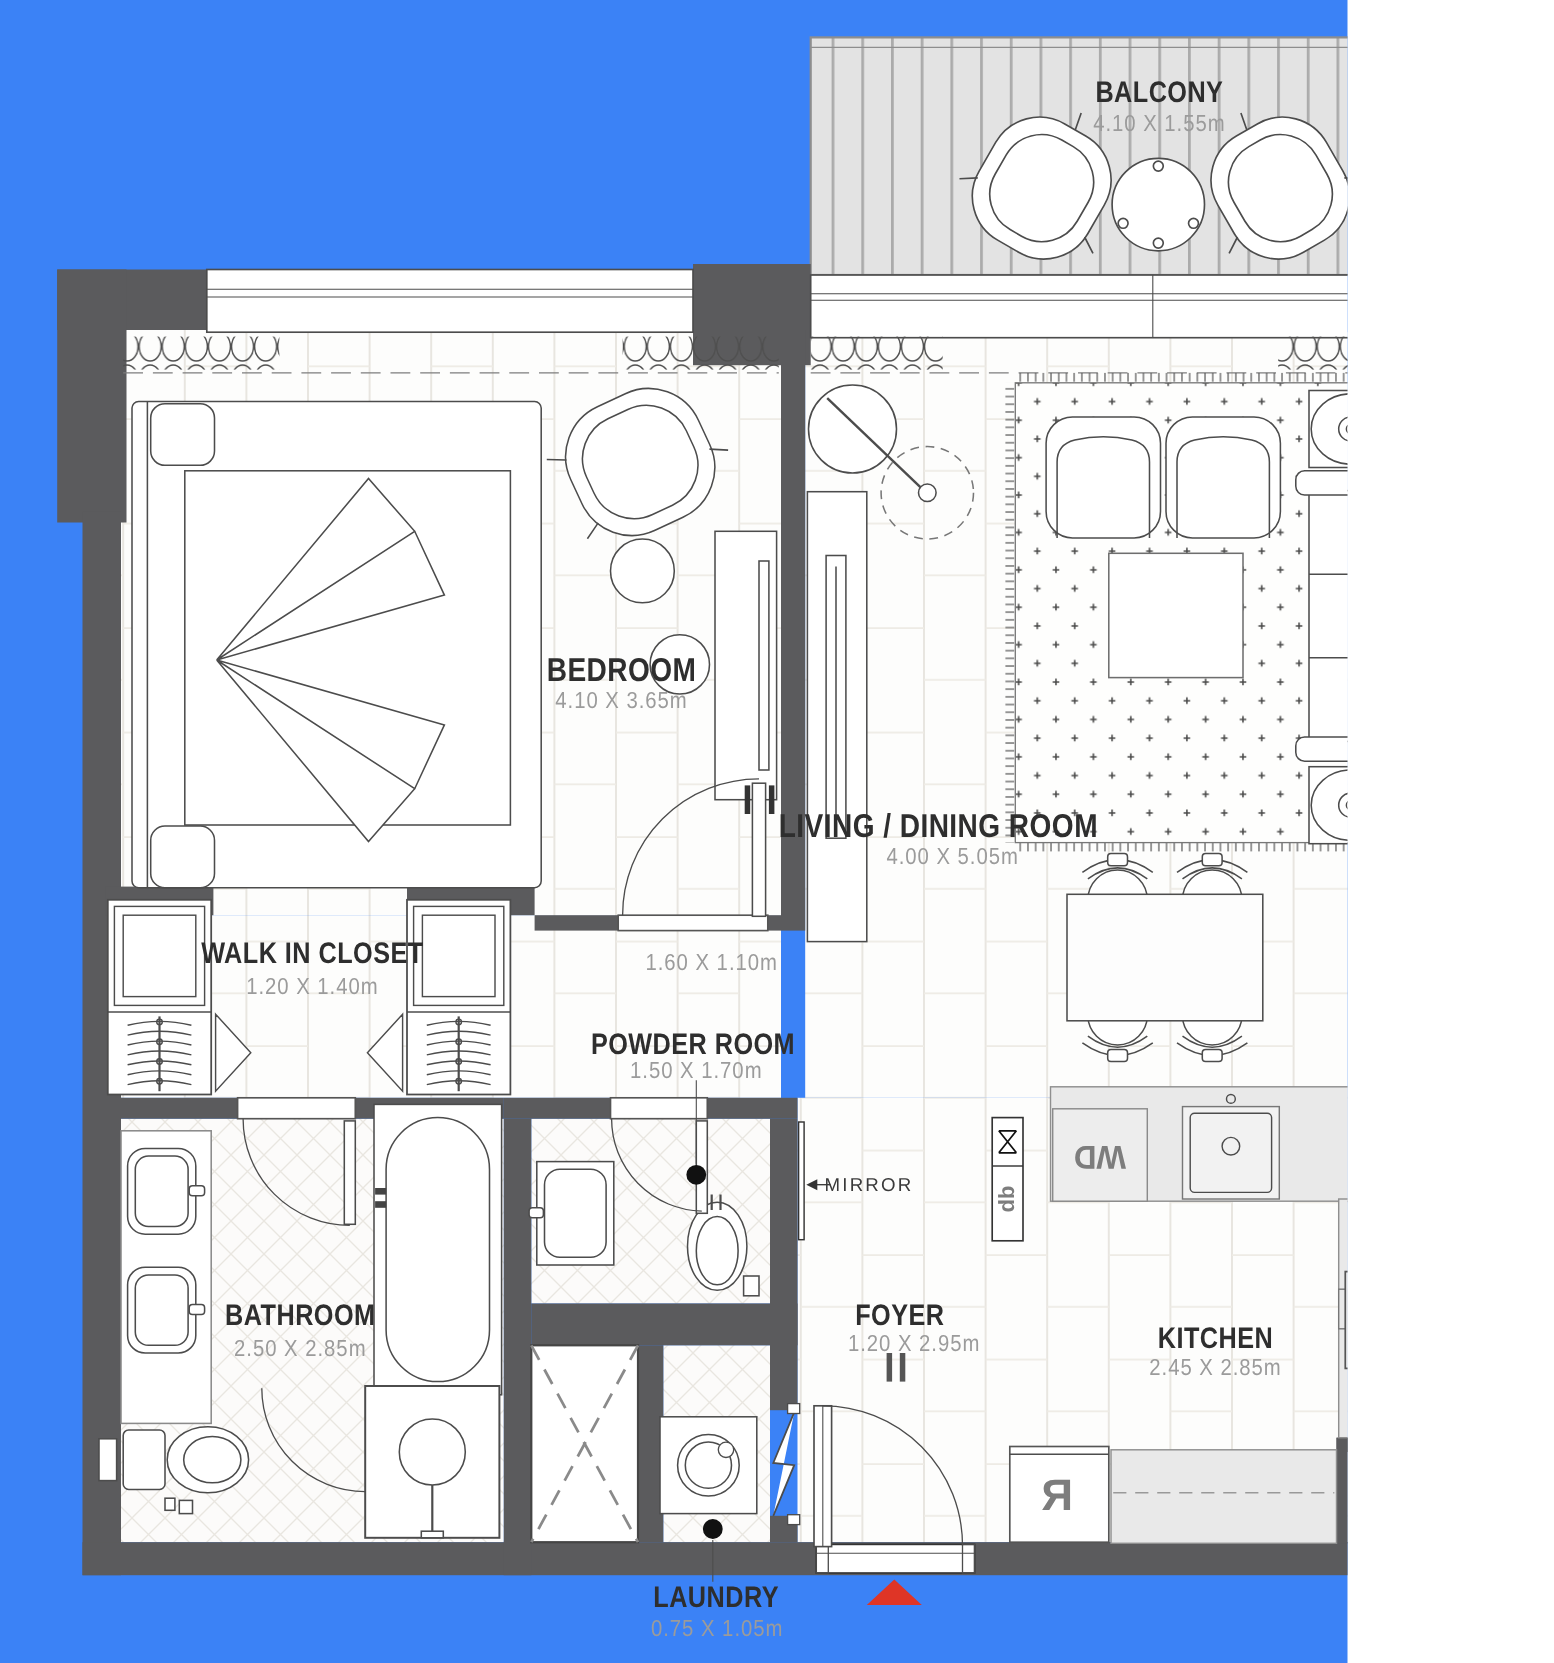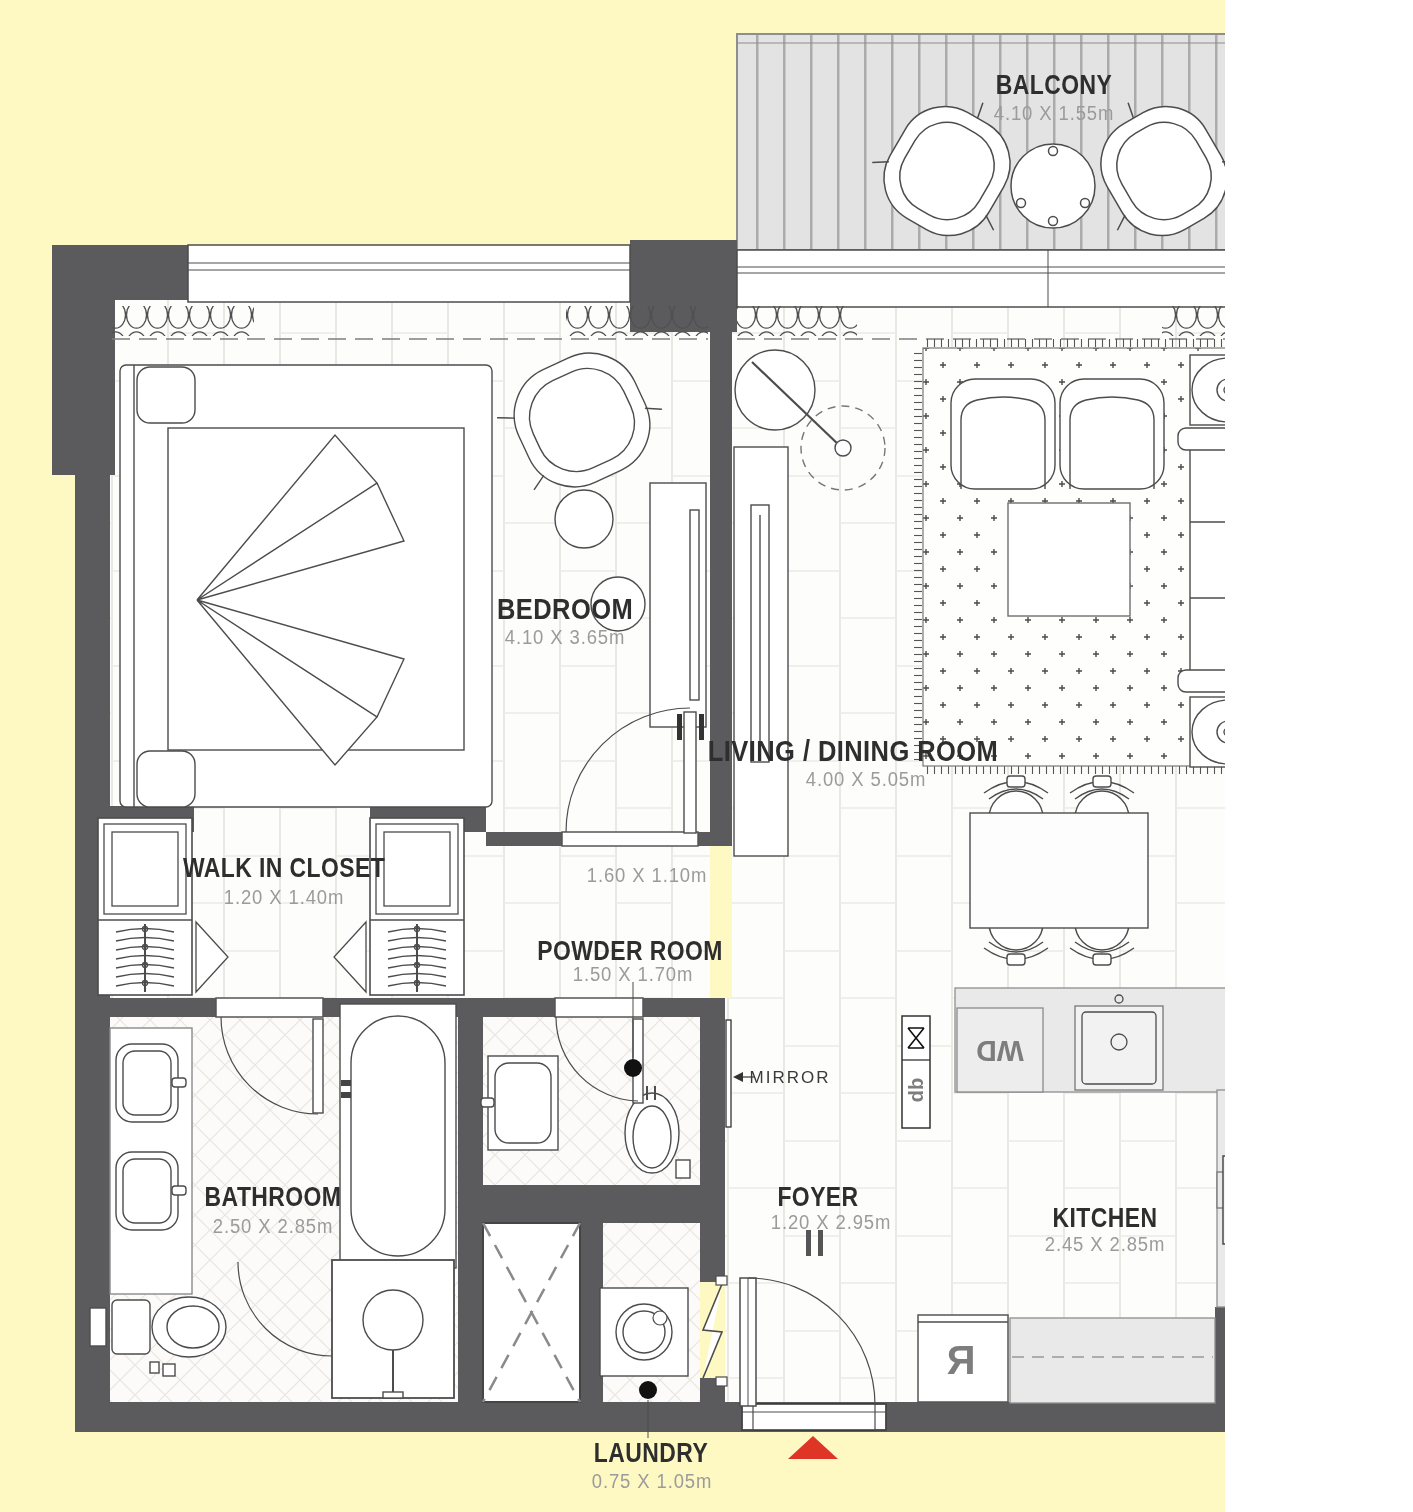--- a/index.html
+++ b/index.html
@@ -1,16 +1,16 @@
 <!DOCTYPE html>
 <html style="--wall: #5b5b5d; --wall_light: #c9c9c9; --line: #4c4c4c; --label: #2e2e2e; --dim: #9b9b9b; --counter: #e9e9e9; --counter_border: #8f8f8f; --entrance_red: #df3526; --floor_joint: #e8e5df; --balcony_bg: #e3e3e3; --balcony_stripe: #b0b0b0; --rug_dot: #4a4a4a;"><head>
 <meta charset="utf-8">
 <style>
   html,body{margin:0;padding:0;background:#ffffff;}
-  #plan{position:relative;width:1225px;height:1512px;background:#fef9c3;overflow:hidden;
+  #plan{position:relative;width:1225px;height:1512px;background:#3b82f6;overflow:hidden;
         font-family:"Liberation Sans",sans-serif;}
   #plan svg{position:absolute;left:0;top:0;}
   .room-label{font-family:"Liberation Sans",sans-serif;font-weight:600;font-size:30px;
               fill:var(--label,#2e2e2e);letter-spacing:.5px;}
   .room-label.sm{font-size:27px;}
   .dim-label{font-family:"Liberation Sans",sans-serif;font-weight:400;font-size:21px;
              fill:var(--dim,#9b9b9b);letter-spacing:1px;}
   .note-label{font-family:"Liberation Sans",sans-serif;font-weight:400;font-size:17px;
               fill:#3a3a3a;letter-spacing:2px;}
   .appliance-label{font-family:"Liberation Sans",sans-serif;font-weight:700;fill:#7d7d7d;}

